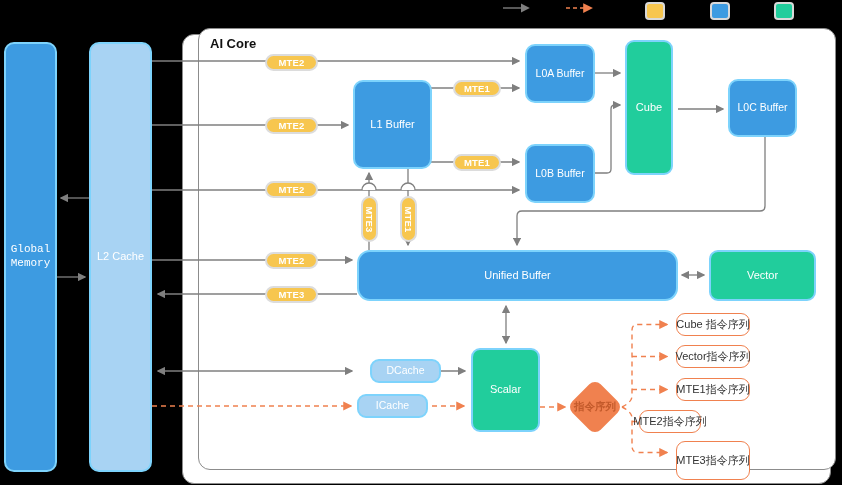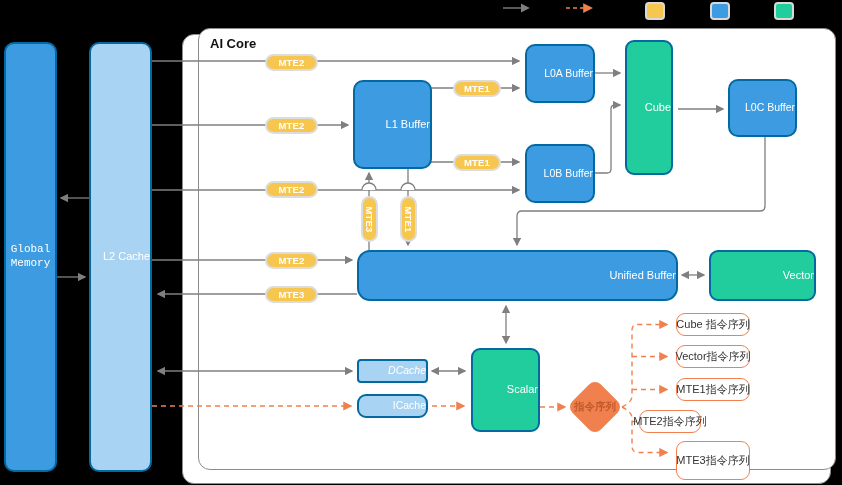--- a/index.html
+++ b/index.html
@@ -1,21 +1,21 @@
 <!DOCTYPE html>
 <html><head>
 <meta charset="utf-8">
 <style>
   html,body{margin:0;padding:0;background:#000;}
   .stage{position:relative;width:842px;height:485px;background:#000;overflow:hidden;
          font-family:"Liberation Sans","DejaVu Sans",sans-serif;}
   .sheet{position:absolute;background:#fff;border:1px solid #8c8c8c;border-radius:12px;z-index:1;box-sizing:border-box;}
   .wires{position:absolute;left:0;top:0;z-index:2;}
-  .box{position:absolute;z-index:3;box-sizing:border-box;display:flex;align-items:center;justify-content:flex-end;
-       text-align:center;color:#fff;font-size:11px;line-height:1.25;border:2px solid #0369a1;border-radius:10px;}
+  .box{position:absolute;z-index:3;box-sizing:border-box;display:flex;align-items:center;justify-content:center;
+       text-align:center;color:#fff;font-size:11px;line-height:1.25;border:2px solid #7dd3fc;border-radius:10px;}
   .blue{background:#3d9be1;}
   .lblue{background:#a8d3f3;}
   .green{background:#21cd9c;border-radius:9px;}
   .pill{position:absolute;z-index:3;box-sizing:border-box;display:flex;align-items:center;justify-content:center;
         background:#f7c64f;border:2px solid #dcdcdc;border-radius:12px;color:#fff;
         font-size:9.5px;font-weight:bold;letter-spacing:.2px;}
   .pill.vert span{transform:rotate(90deg);white-space:nowrap;}
   .qbox{position:absolute;z-index:3;box-sizing:border-box;display:flex;align-items:center;justify-content:center;
         background:#fff;border:1.4px solid #f0814f;border-radius:9px;color:#333;font-size:11px;white-space:nowrap;}
   .title{position:absolute;z-index:3;color:#111;font-size:13px;font-weight:bold;}
@@ -123,21 +123,21 @@
   </div>
   <div class="box blue" style="left:728px;top:79px;width:69px;height:58px;font-size:10.5px;">
     <span>L0C Buffer</span>
   </div>
   <div class="box blue" style="left:357px;top:250px;width:321px;height:51px;border-radius:13px;">
     <span>Unified Buffer</span>
   </div>
   <div class="box green" style="left:709px;top:250px;width:107px;height:51px;">
     <span>Vector</span>
   </div>
-  <div class="box lblue" style="left:357px;top:359px;width:71px;height:24px;font-size:10.5px;border-radius:4px;font-style:italic;">
+  <div class="box lblue" style="left:370px;top:359px;width:71px;height:24px;font-size:10.5px;border-radius:9px;">
     <span>DCache</span>
   </div>
   <div class="box lblue" style="left:357px;top:394px;width:71px;height:24px;font-size:10.5px;border-radius:9px;">
     <span>ICache</span>
   </div>
   <div class="box green" style="left:471px;top:348px;width:69px;height:84px;">
     <span>Scalar</span>
   </div>
 
   <div class="pill" style="left:265px;top:54px;width:53px;height:17px;">

